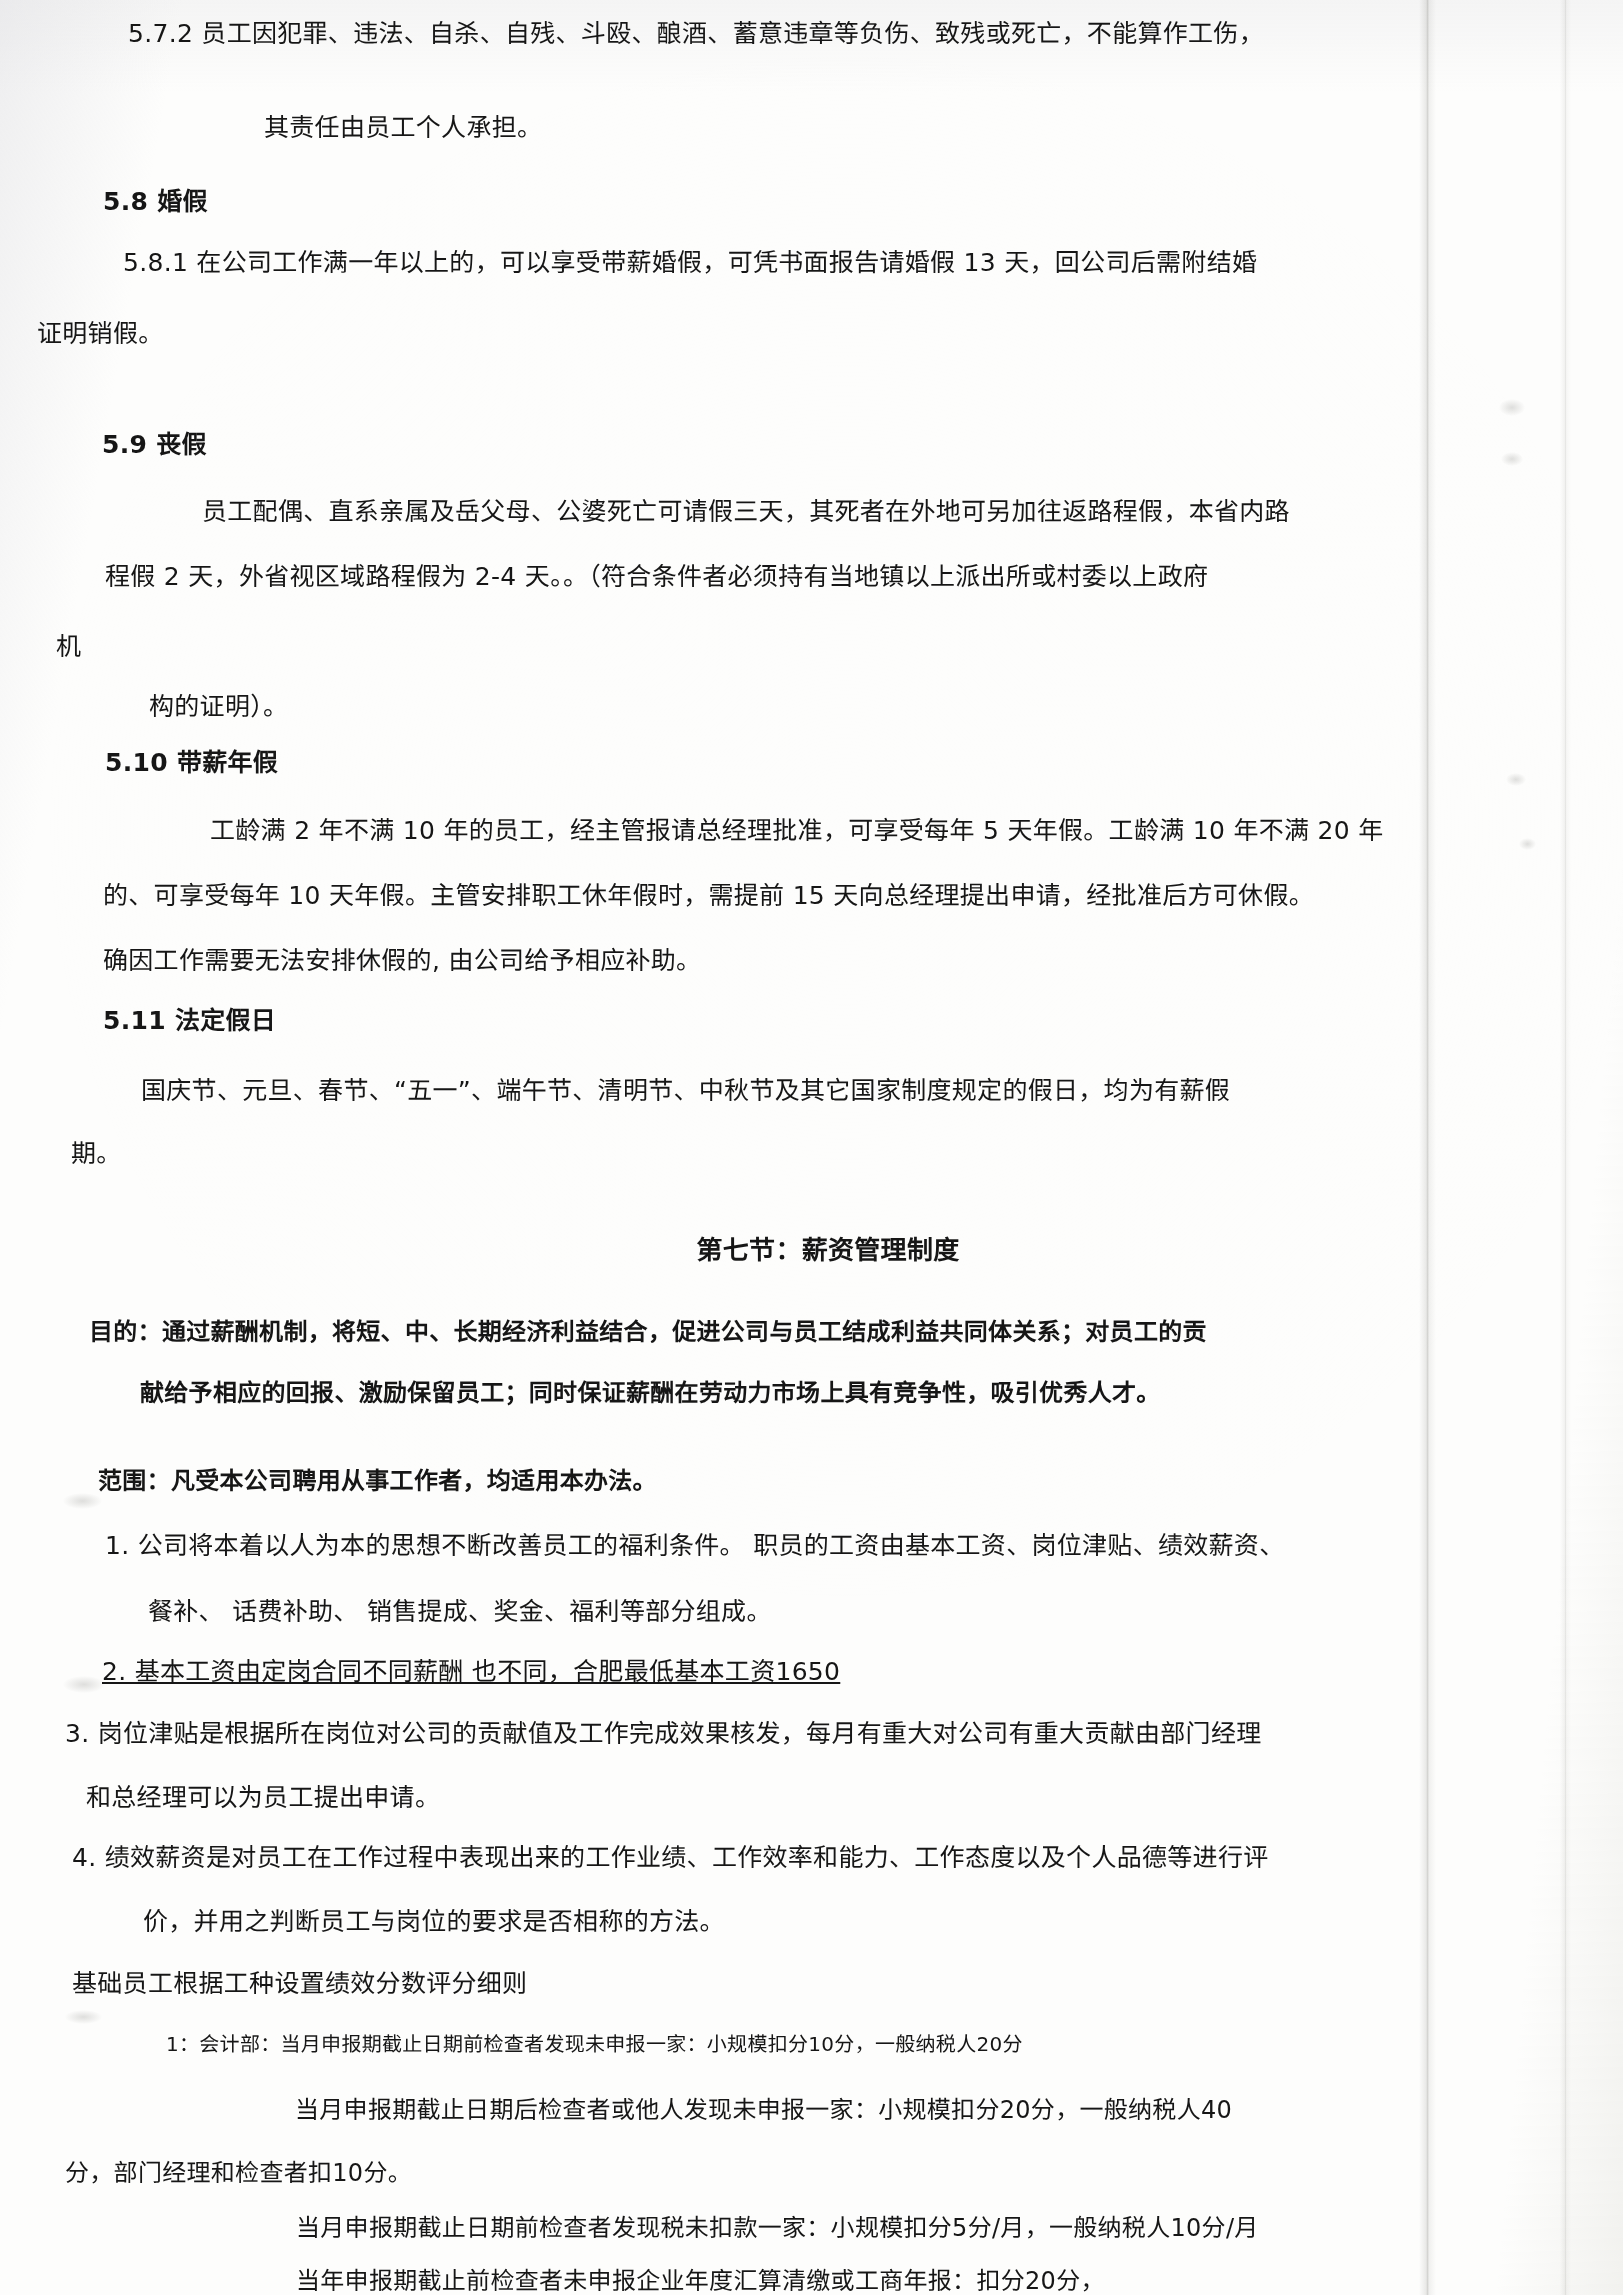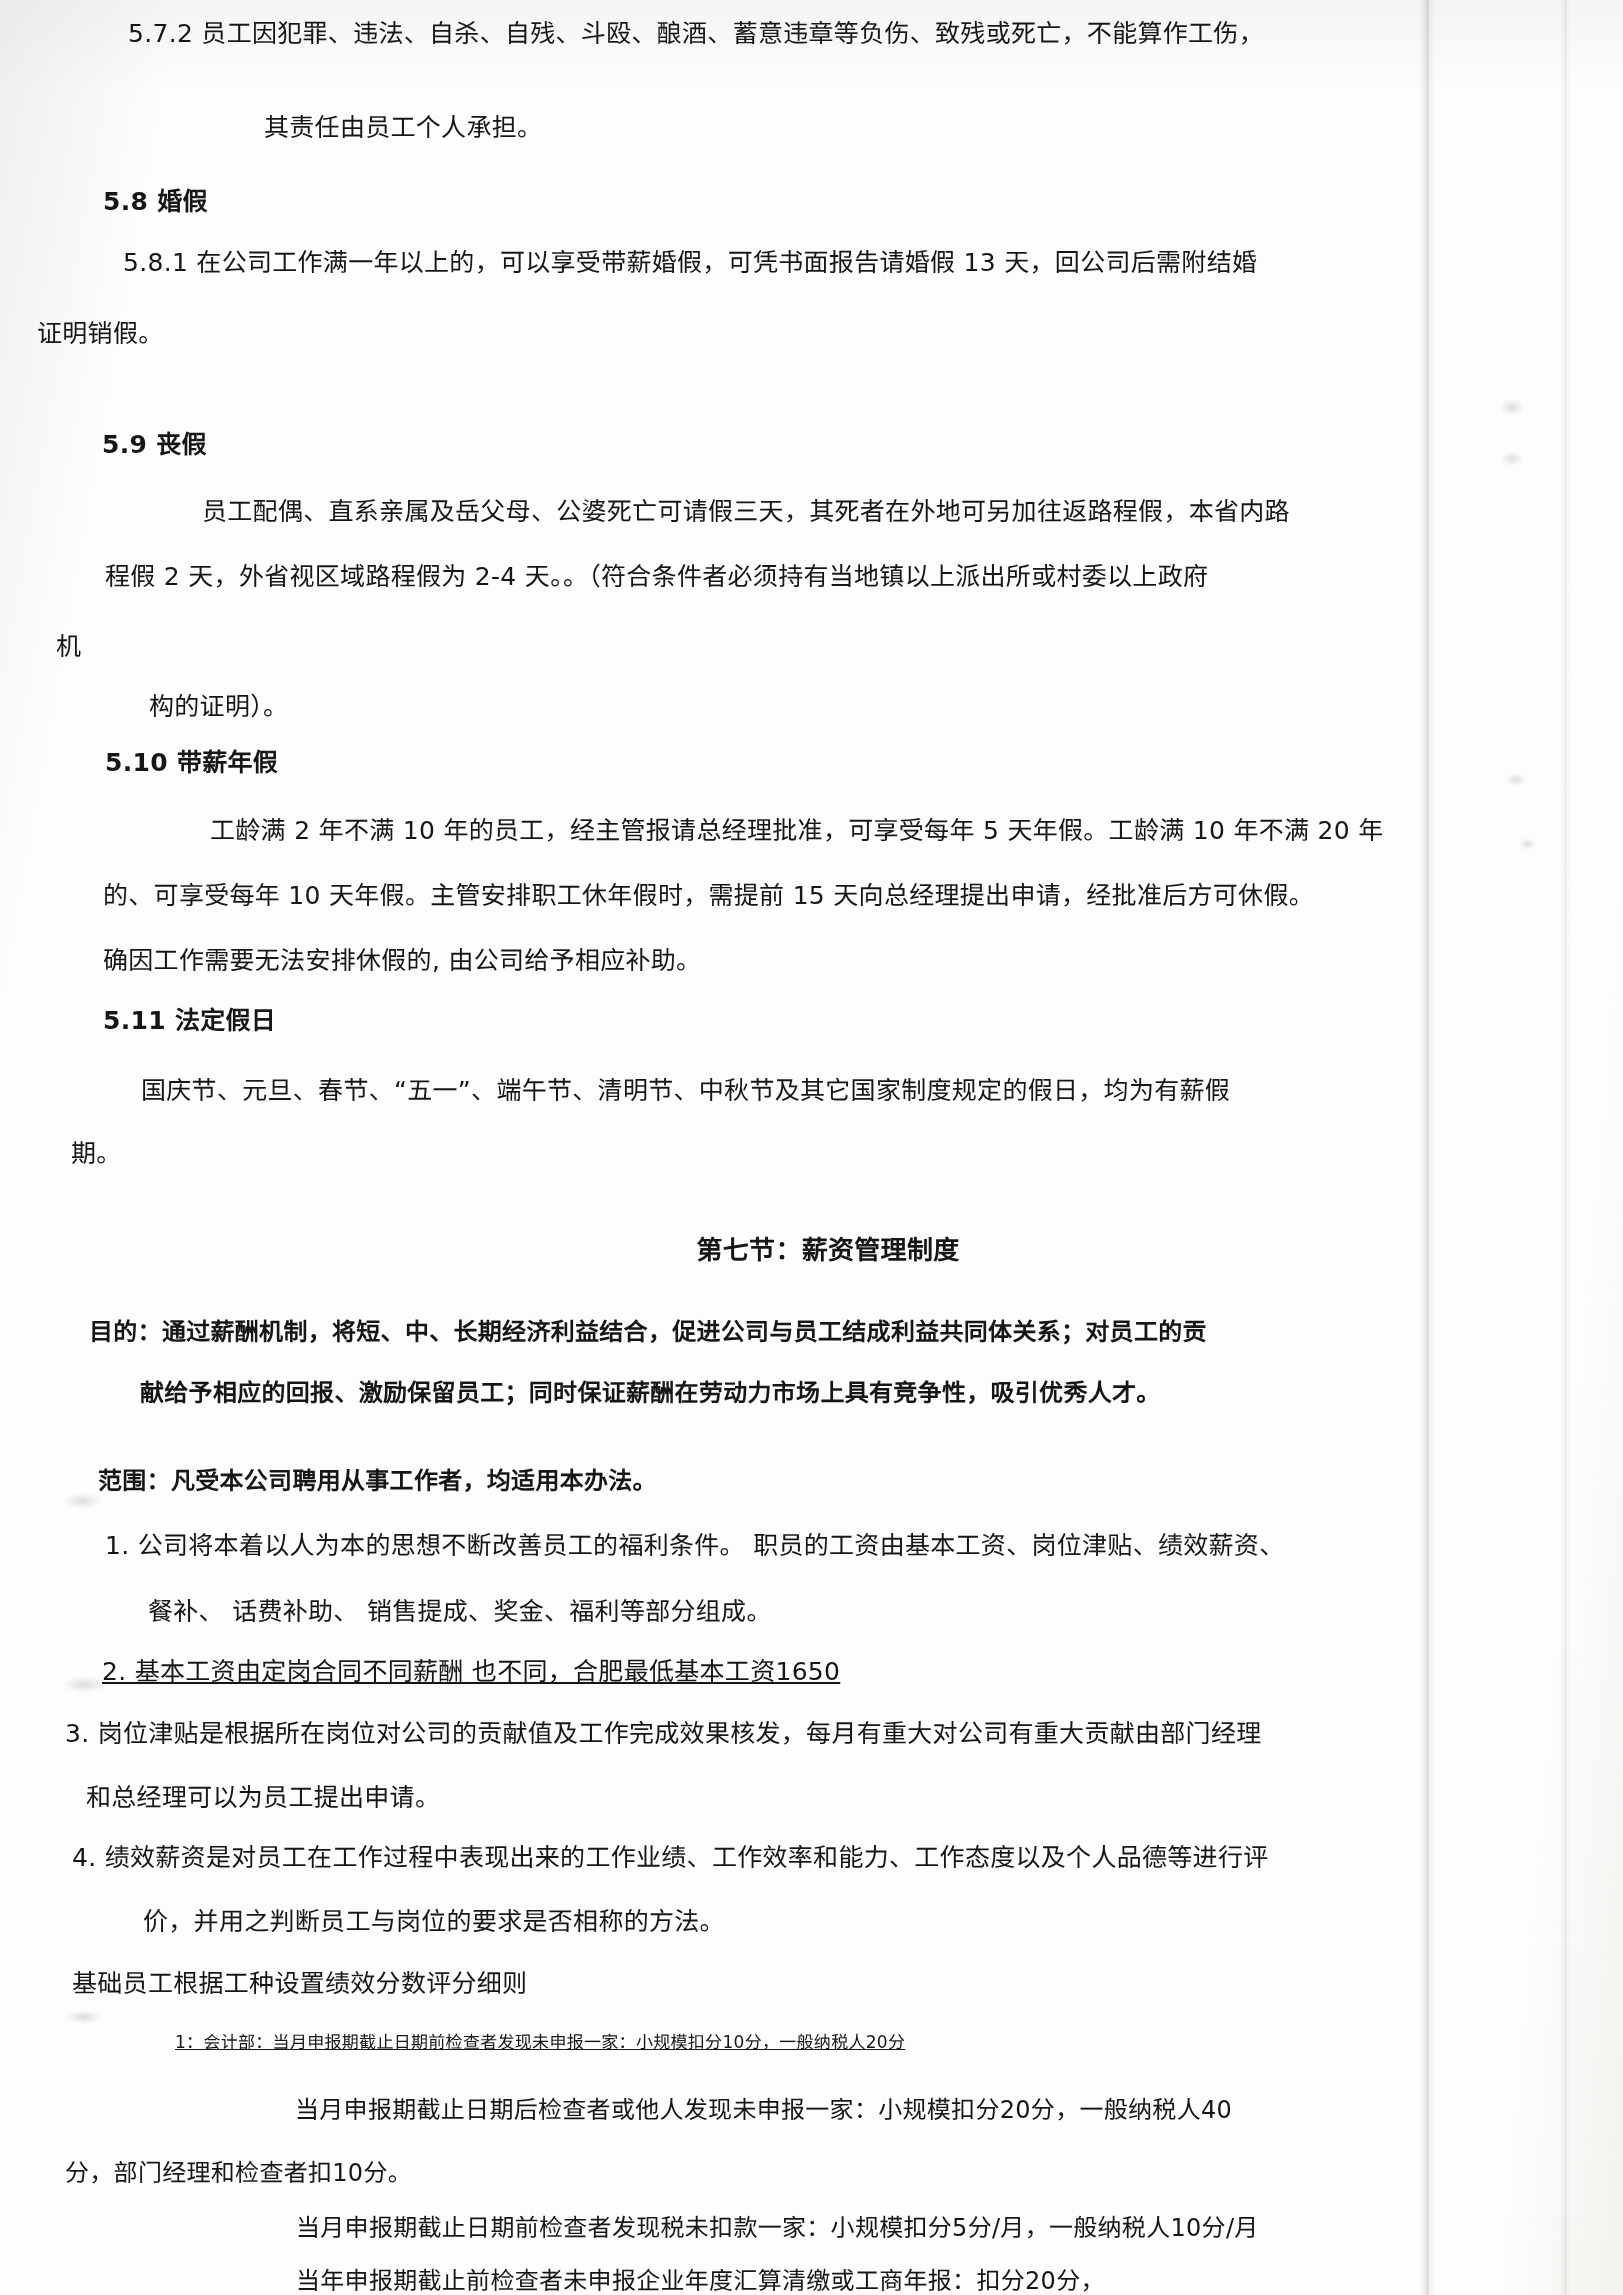--- a/index.html
+++ b/index.html
@@ -133,21 +133,21 @@
     <div class="ln" style="left:102px;top:1659px;text-decoration:underline;">2. 基本工资由定岗合同不同薪酬 也不同，合肥最低基本工资1650</div>
 
     <div class="ln" style="left:65px;top:1721px;">3. 岗位津贴是根据所在岗位对公司的贡献值及工作完成效果核发，每月有重大对公司有重大贡献由部门经理</div>
     <div class="ln" style="left:86px;top:1785px;">和总经理可以为员工提出申请。</div>
 
     <div class="ln" style="left:72px;top:1845px;">4. 绩效薪资是对员工在工作过程中表现出来的工作业绩、工作效率和能力、工作态度以及个人品德等进行评</div>
     <div class="ln" style="left:143px;top:1909px;">价，并用之判断员工与岗位的要求是否相称的方法。</div>
 
     <div class="ln" style="left:72px;top:1971px;">基础员工根据工种设置绩效分数评分细则</div>
 
-    <div class="ln" style="left:175px;top:2034px;font-size:17px;text-decoration:underline;">1：会计部：当月申报期截止日期前检查者发现未申报一家：小规模扣分10分，一般纳税人20分</div>
+    <div class="ln" style="left:166px;top:2034px;font-size:20px;">1：会计部：当月申报期截止日期前检查者发现未申报一家：小规模扣分10分，一般纳税人20分</div>
 
     <div class="ln" style="left:295px;top:2098px;font-size:24px;">当月申报期截止日期后检查者或他人发现未申报一家：小规模扣分20分，一般纳税人40</div>
     <div class="ln" style="left:65px;top:2161px;font-size:24px;">分，部门经理和检查者扣10分。</div>
 
     <div class="ln" style="left:296px;top:2216px;font-size:24px;">当月申报期截止日期前检查者发现税未扣款一家：小规模扣分5分/月，一般纳税人10分/月</div>
 
     <div class="ln" style="left:296px;top:2269px;font-size:24px;">当年申报期截止前检查者未申报企业年度汇算清缴或工商年报：扣分20分，</div>
 
   </div>
 </div>

